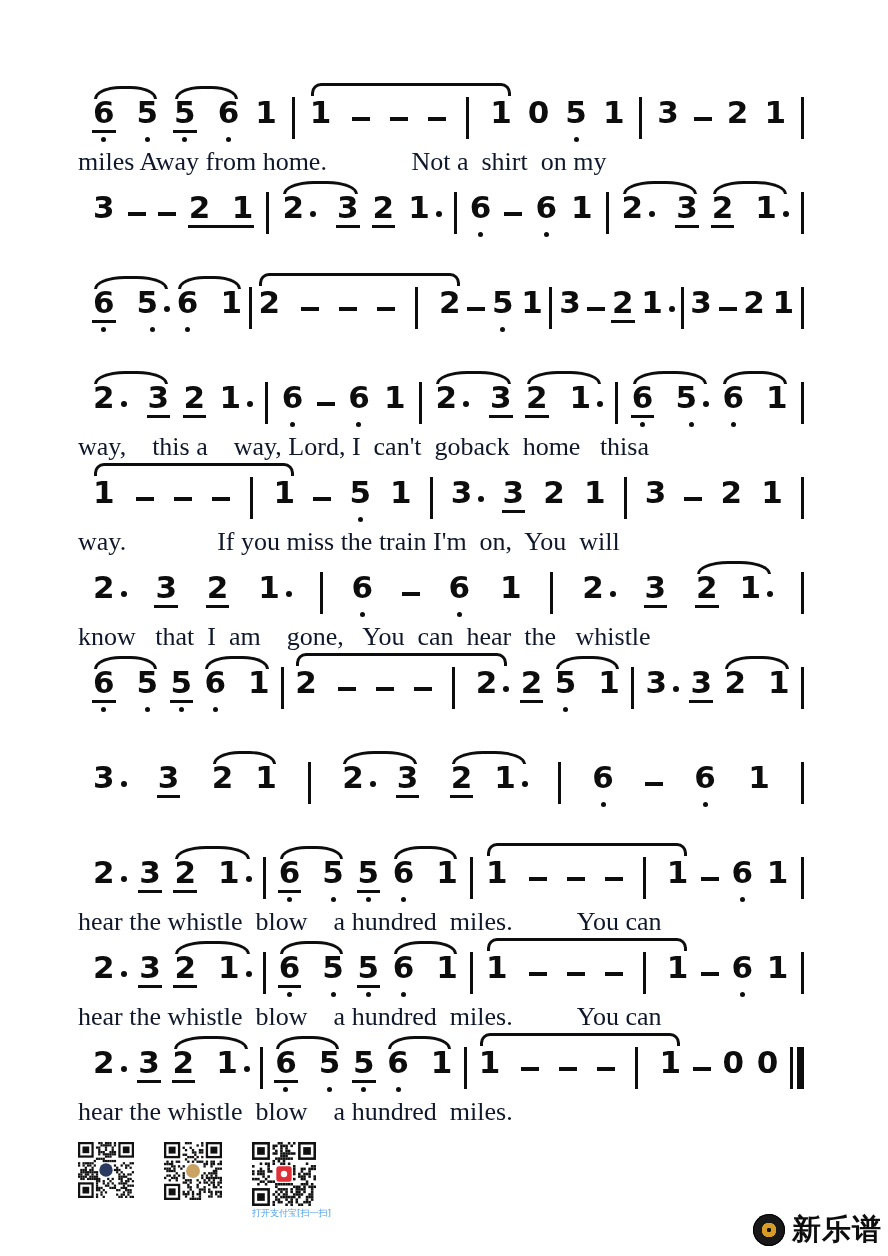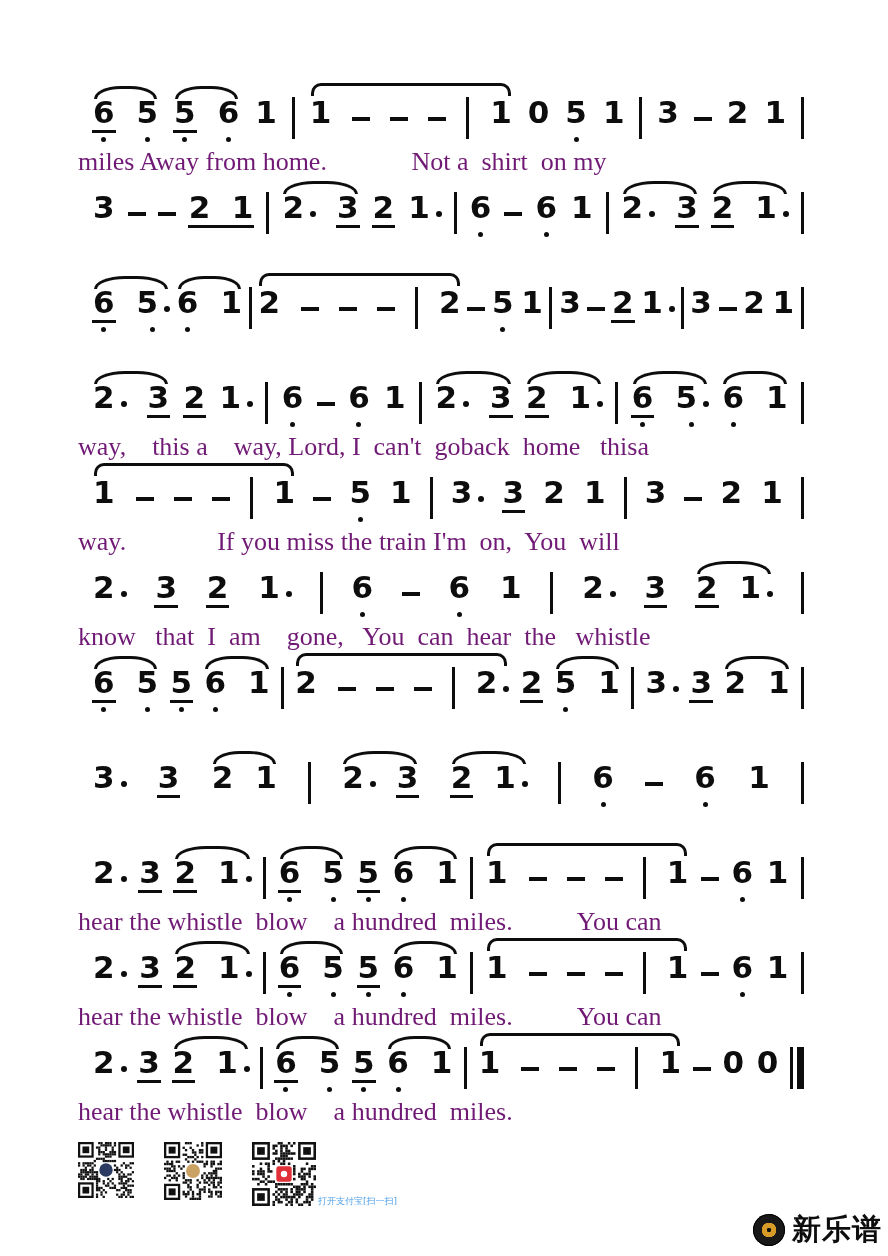--- a/index.html
+++ b/index.html
@@ -22,23 +22,23 @@
   .adot{width:6px;height:6px;border-radius:50%;background:#0d0d0d;align-self:center;
         margin-left:5px;margin-top:4px;}
   .below{height:13px;width:100%;display:flex;justify-content:center;align-items:flex-start;}
   .odot{width:5px;height:5px;border-radius:50%;background:#0d0d0d;margin-top:4px;}
   .dashbar{width:18px;height:4px;background:#0d0d0d;margin-bottom:12px;}
   .bar{width:3px;height:42px;background:#0d0d0d;margin-bottom:7px;}
   .finalbar{display:flex;gap:4px;align-items:flex-end;margin-bottom:7px;}
   .fb-thin{width:3px;height:42px;background:#0d0d0d;display:block;}
   .fb-thick{width:7px;height:42px;background:#0d0d0d;display:block;}
   .lyrics{font-family:"Liberation Serif",serif;font-size:26px;line-height:32px;height:33px;
-          white-space:pre;color:#701a75;}
+          white-space:pre;color:#0f172a;}
   #qrrow{position:absolute;left:78px;top:1142px;display:flex;gap:30px;align-items:flex-start;}
-  .qrwrap{display:flex;flex-direction:row;align-items:flex-end;gap:2px;}
+  .qrwrap{display:flex;flex-direction:column;align-items:flex-start;gap:2px;}
   .qrcaption{font-size:9px;line-height:10px;font-family:"DejaVu Sans",sans-serif;}
   #brand{position:absolute;right:6px;bottom:6px;display:flex;align-items:center;gap:7px;}
   .disc{width:32px;height:32px;border-radius:50%;display:inline-block;
         background:radial-gradient(circle,#111 0 9%,#D79B28 10% 32%,#181818 33% 72%,#2b2b2b 73% 80%,#141414 81% 100%);
         box-shadow:inset 0 0 0 1px #000;}
   .brandtext{font-size:29px;font-weight:700;letter-spacing:1px;color:#0d0d0d;
              font-family:Liberation Serif, serif;}
 </style>
 </head>
 <body>

